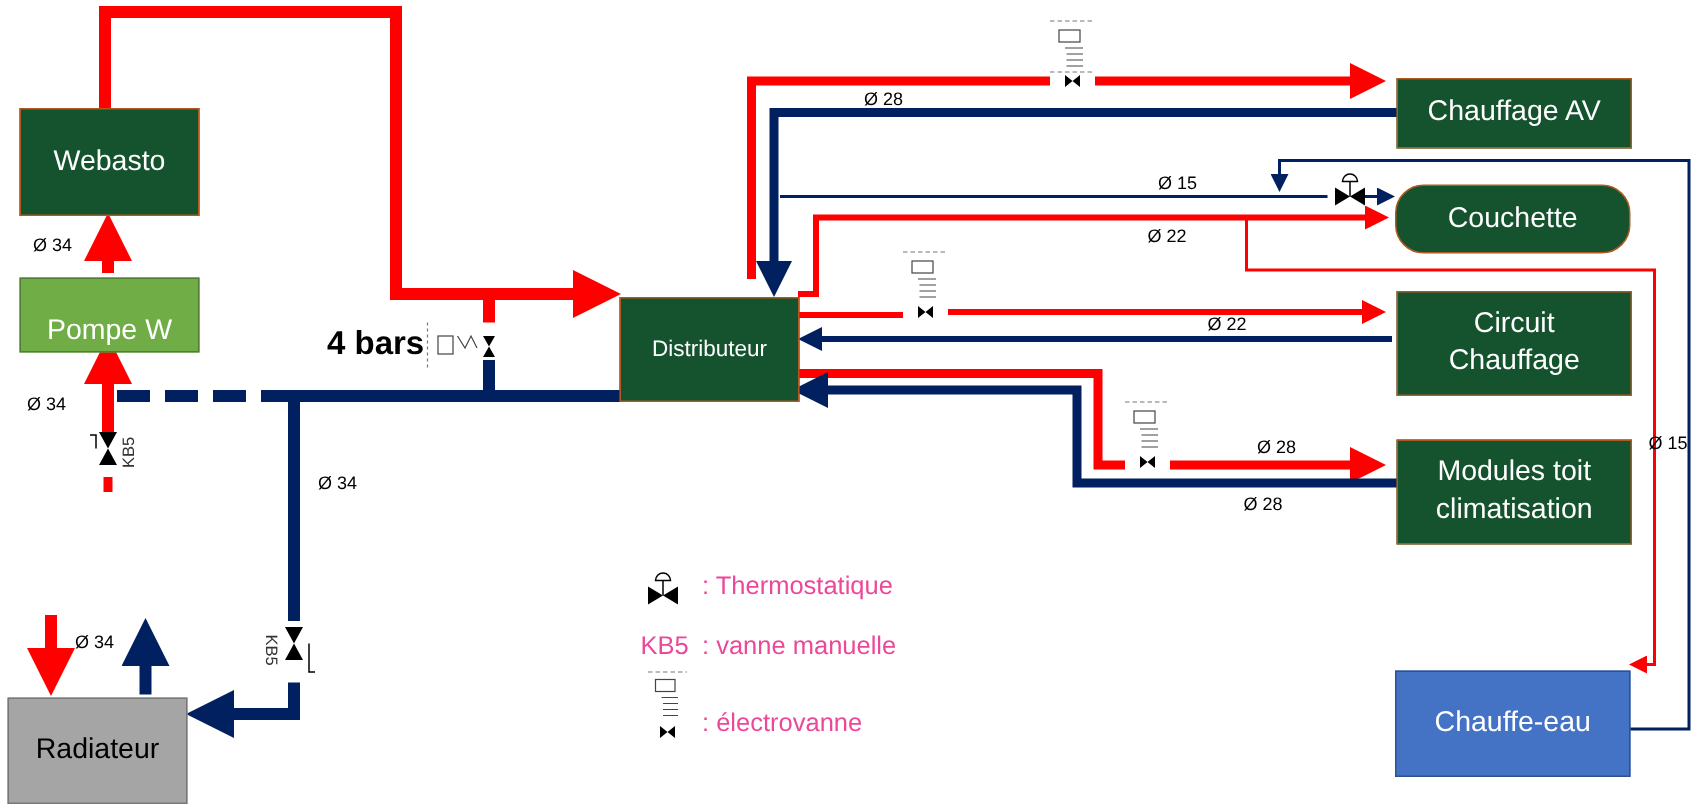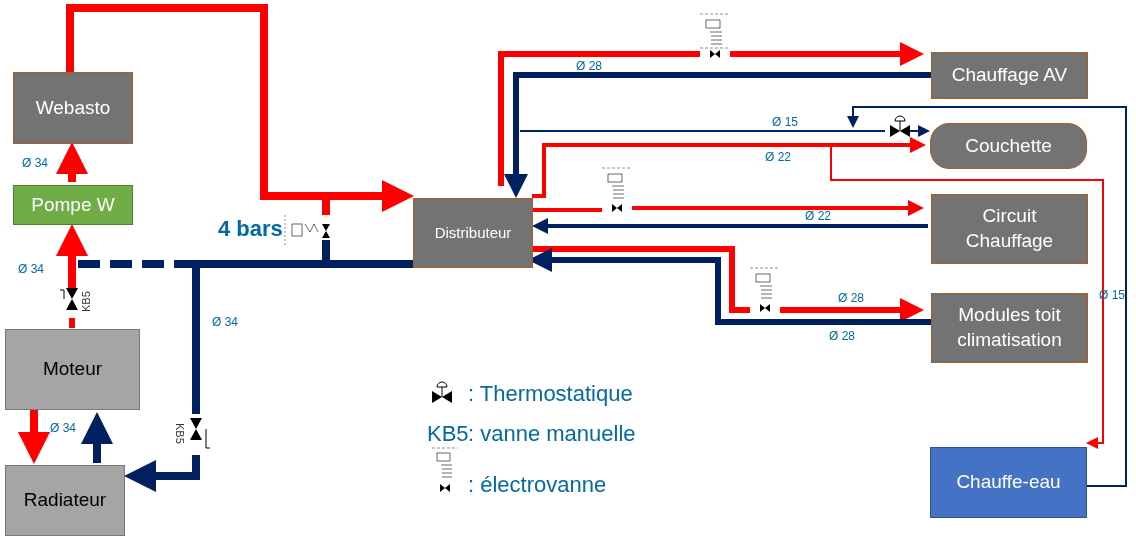--- a/index.html
+++ b/index.html
@@ -1,24 +1,24 @@
 <!DOCTYPE html>
 <html><head>
 <meta charset="utf-8">
 <style>
   html, body { margin: 0; padding: 0; background: #ffffff; }
   #stage { position: relative; width: 1136px; height: 536px; overflow: hidden; background: #fff; font-family: "Liberation Sans", sans-serif; }
   svg.pipes { position: absolute; left: 0; top: 0; width: 1136px; height: 536px; }
   .box { position: absolute; display: flex; align-items: center; justify-content: center; text-align: center; color: #fff; box-sizing: border-box; line-height: 1.3; }
-  .orange { background: #737373; border: 1px solid #AE5A21; }
+  .orange { background: #14532d; border: 1px solid #AE5A21; }
   .green { background: #70AD47; border: 1px solid #507E32; }
   .grey { background: #A5A5A5; border: 1px solid #787878; color: #000; }
   .blue { background: #4472C4; border: 1px solid #2F528F; }
-  .lbl { position: absolute; font-size: 12px; color: #0369a1; white-space: nowrap; }
-  .legend { position: absolute; font-size: 22px; color: #0369a1; white-space: nowrap; }
+  .lbl { position: absolute; font-size: 12px; color: #000000; white-space: nowrap; }
+  .legend { position: absolute; font-size: 17px; color: #ec4899; white-space: nowrap; }
 </style>
 </head>
 <body>
 
 <div id="stage">
 
 <svg class="pipes" viewBox="0 0 1136 536">
   <defs>
     <marker id="ahr" markerWidth="4" markerHeight="4" refX="2" refY="2" orient="auto" markerUnits="strokeWidth">
           <path d="M0,0 L4,2 L0,4 Z" fill="#FF0000"></path>
@@ -124,25 +124,22 @@
     <line x1="0" y1="0" x2="26" y2="0" stroke="#777" stroke-width="0.8" stroke-dasharray="3,2"></line>
     <rect x="5" y="5" width="13" height="8" fill="none" stroke="#444" stroke-width="0.8"></rect>
     <path d="M9,17 L20,17 M10,21 L20,21 M10,25 L20,25 M10,29 L20,29" stroke="#444" stroke-width="0.8"></path>
     <path d="M8,36 L13,40 L8,44 Z M18,36 L13,40 L18,44 Z" fill="#000"></path>
   </g>
 </svg>
 
 <div class="box orange" style="left:13px;top:72px;width:120px;height:72px;font-size:19px;">
       <span>Webasto</span>
     </div>
-<div class="box green" style="left:13px;top:185px;width:120px;height:40px;font-size:19px;">
+<div class="box green" style="left:13px;top:185px;width:120px;height:50px;font-size:19px;align-items:flex-end;">
       <span>Pompe W</span>
-    </div>
-<div class="box grey" style="left:5px;top:329px;width:135px;height:81px;font-size:19px;">
-      <span>Moteur</span>
     </div>
 <div class="box grey" style="left:5px;top:465px;width:120px;height:71px;font-size:19px;">
       <span>Radiateur</span>
     </div>
 <div class="box orange" style="left:413px;top:198px;width:120px;height:70px;font-size:15px;">
       <span>Distributeur</span>
     </div>
 <div class="box orange" style="left:931px;top:52px;width:157px;height:47px;font-size:19px;">
       <span>Chauffage AV</span>
     </div>

